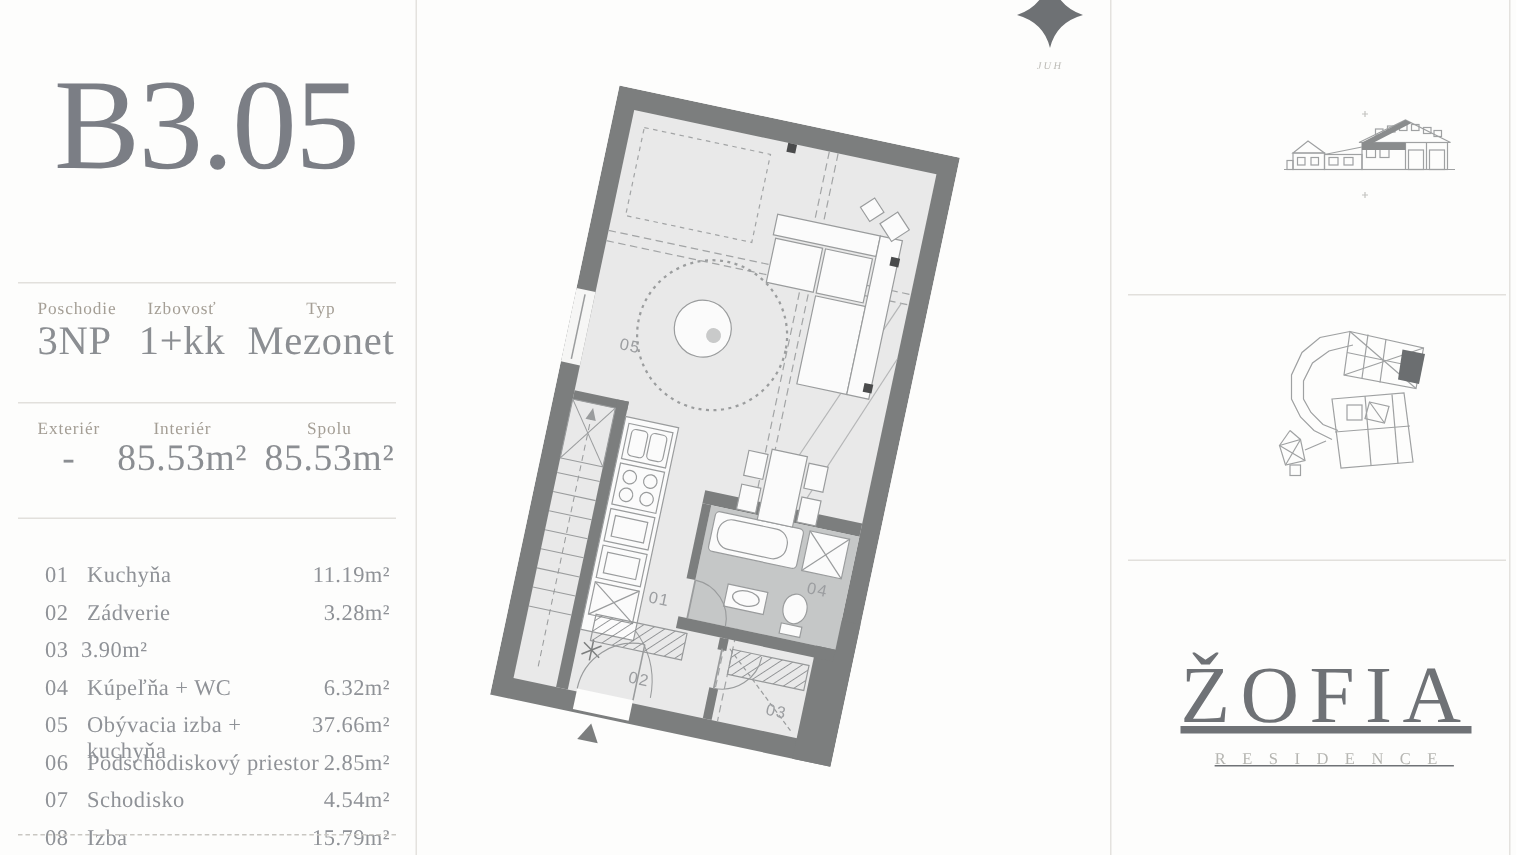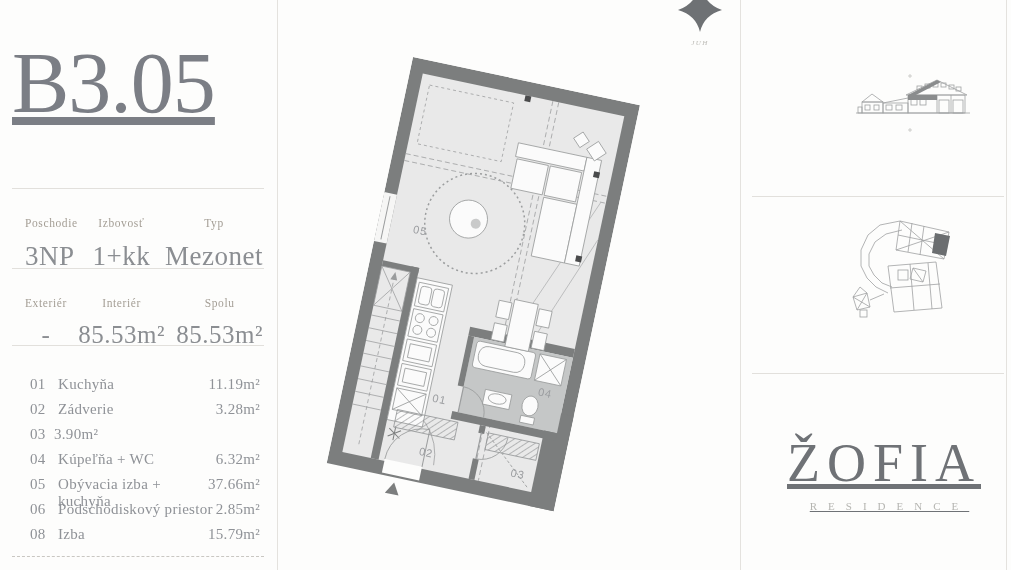--- a/index.html
+++ b/index.html
@@ -2,25 +2,25 @@
 <html><head>
 <meta charset="utf-8">
 <style>
   html,body{margin:0;padding:0;background:#ffffff;}
   .page{position:relative;width:1011px;height:570px;background:#fdfdfc;overflow:hidden;
         font-family:"Liberation Serif", serif;color:#8d9094;}
 
   
   .sidebar{position:absolute;left:0;top:0;width:277px;height:570px;}
   .vline{position:absolute;top:0;width:1px;height:570px;background:#e4e2de;}
-  .unit-title{position:absolute;left:12px;top:40px;font-size:86px;line-height:1;
-              letter-spacing:-1px;color:#7b7e85;font-weight:normal;margin:0;text-decoration:underline;}
+  .unit-title{position:absolute;left:36px;top:40px;font-size:86px;line-height:1;
+              letter-spacing:-1px;color:#7b7e85;font-weight:normal;margin:0;}
   .hline{position:absolute;height:1px;background:#e2e0dc;}
   .stats-row{position:absolute;left:25px;width:238px;display:flex;justify-content:space-between;}
-  .stat{display:flex;flex-direction:column;gap:12px;margin-top:17px;}
+  .stat{display:flex;flex-direction:column;gap:0;}
   .stat .lab{font-size:11.5px;letter-spacing:.6px;color:#a49e95;}
   .stat .val{font-size:27px;color:#8b8e92;letter-spacing:.5px;}
   .stat.c2{text-align:center;}
   .stat.c3{text-align:center;}
   .areas .val{font-size:25px;}
   .rooms{position:absolute;left:30px;top:356px;width:230px;}
   .room-row{display:flex;align-items:baseline;height:25px;font-size:15px;
             color:#8f9297;letter-spacing:.3px;}
   .room-row .num{width:24px;flex:0 0 auto;}
   .room-row .nm{flex:1 1 auto;padding-left:4px;}
@@ -109,20 +109,25 @@
       </div>
       <div class="room-row">
         <span class="num">05</span>
         <span class="nm">Obývacia izba + kuchyňa</span>
         <span class="ar">37.66m²</span>
       </div>
       <div class="room-row">
         <span class="num">06</span>
         <span class="nm">Podschodiskový priestor</span>
         <span class="ar">2.85m²</span>
+      </div>
+      <div class="room-row">
+        <span class="num">07</span>
+        <span class="nm">Schodisko</span>
+        <span class="ar">4.54m²</span>
       </div>
       <div class="room-row">
         <span class="num">08</span>
         <span class="nm">Izba</span>
         <span class="ar">15.79m²</span>
       </div>
     </div>
 
     <div class="dash-line"></div>
   </aside>

